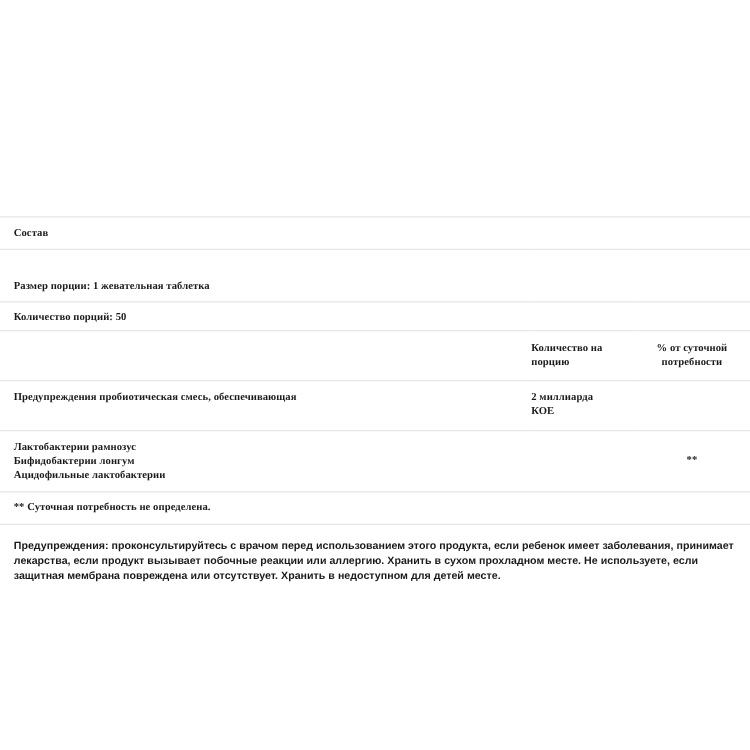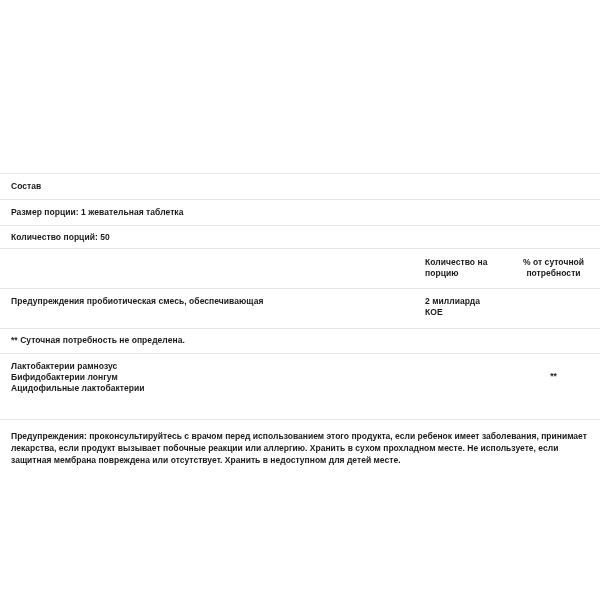--- a/index.html
+++ b/index.html
@@ -33,39 +33,40 @@
     table-layout: fixed;
   }
 
   .facts-row {
     border-top: 1px solid #e4e6e8;
   }
 
   .facts-row td {
     vertical-align: top;
     padding: 0;
+    font-family: Liberation Serif, serif;
   }
 
   .c-name  { width: 423px; }
   .c-amt   { width: 86px;  }
   .c-dv    { width: 91px;  }
 
   .cell-text {
     font-size: 8.5px;
     font-weight: bold;
     line-height: 11px;
     letter-spacing: 0.05px;
     color: #1a1a1a;
     padding-left: 11px;
     padding-right: 6px;
   }
 
   
   .r-sostav  .cell-text { padding-top: 7px;  padding-bottom: 7px; }
-  .r-size    .cell-text { padding-top: 7px;  padding-bottom: 7px; }
+  .r-size    .cell-text { padding-top: 7px;  padding-bottom: 7px; margin-top: 16px; }
   .r-count   .cell-text { padding-top: 6px;  padding-bottom: 5px; }
   .r-head    .cell-text { padding-top: 8px;  padding-bottom: 9px; }
   .r-blend   .cell-text { padding-top: 7px;  padding-bottom: 10px; }
   .r-strains .cell-text { padding-top: 7px;  padding-bottom: 8px; }
   .r-note    .cell-text { padding-top: 6px;  padding-bottom: 7px; }
 
   .amt-cell, .dv-cell {
     font-size: 8.5px;
     font-weight: bold;
     line-height: 11px;
@@ -157,40 +158,40 @@
         </td>
         <td>
           <div class="cell-text amt-cell multiline">2 миллиарда
 КОЕ</div>
         </td>
         <td>
           <div class="cell-text dv-cell"></div>
         </td>
       </tr>
 
-      <tr class="facts-row r-note">
-        <td colspan="3">
-          <div class="cell-text">** Суточная потребность не определена.</div>
-        </td>
-      </tr>
-
       <tr class="facts-row r-strains">
         <td>
           <div class="cell-text strain-list">Лактобактерии рамнозус
 Бифидобактерии лонгум
 Ацидофильные лактобактерии</div>
         </td>
         <td>
           <div class="cell-text amt-cell"></div>
         </td>
         <td>
           <div class="cell-text dv-cell dv-mid">**</div>
         </td>
       </tr>
 
+      <tr class="facts-row r-note">
+        <td colspan="3">
+          <div class="cell-text">** Суточная потребность не определена.</div>
+        </td>
+      </tr>
+
     </tbody>
   </table>
 
   <div class="warnings">
     <div class="warnings-text">Предупреждения: проконсультируйтесь с врачом перед использованием этого продукта, если ребенок имеет заболевания, принимает лекарства, если продукт вызывает побочные реакции или аллергию. Хранить в сухом прохладном месте. Не используете, если защитная мембрана повреждена или отсутствует. Хранить в недоступном для детей месте.</div>
   </div>
 
 </div>
 
 </body></html>

